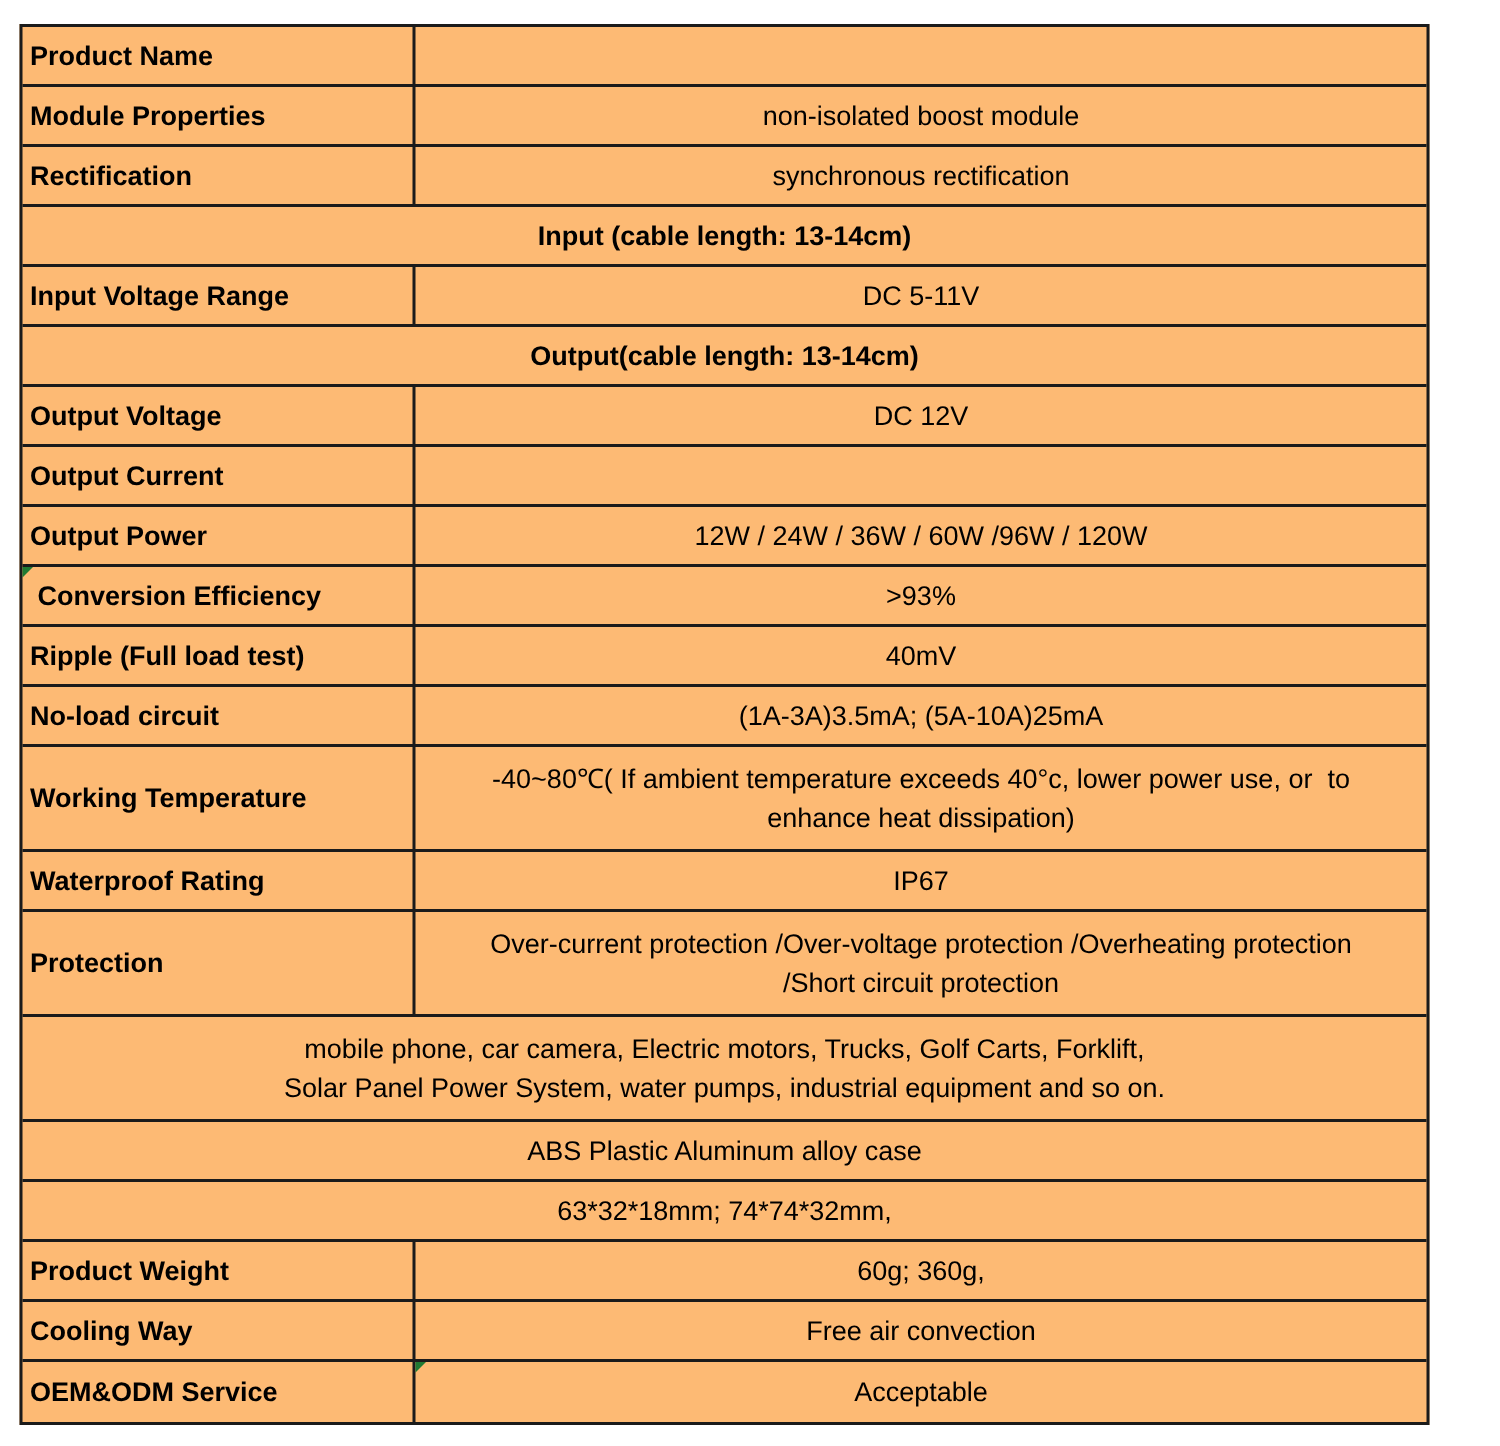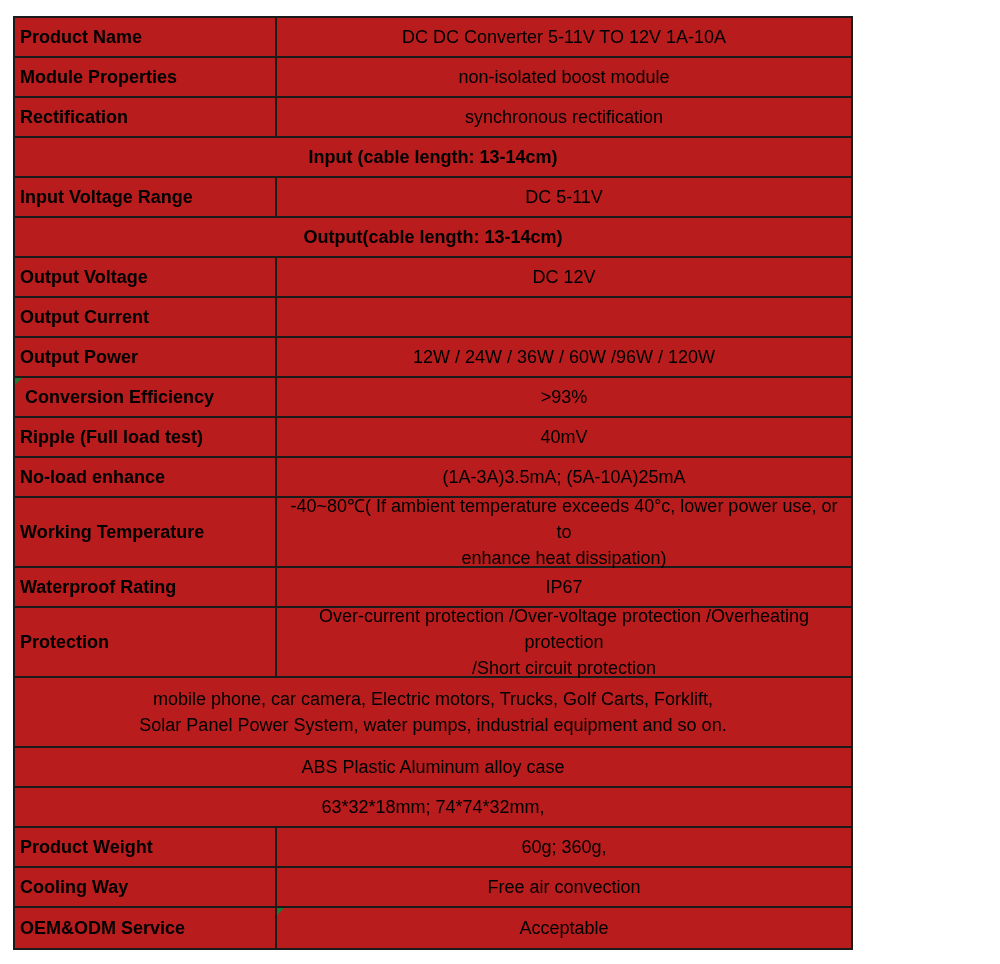--- a/index.html
+++ b/index.html
@@ -12,23 +12,23 @@
     position: relative;
     width: 1000px;
     height: 964px;
     background: #ffffff;
     overflow: hidden;
   }
   .spec-table {
     position: absolute;
     left: 13px;
     top: 16px;
-    width: 840px;
+    width: 940px;
     border: 2px solid #1b1b1b;
-    background: #b91c1c;
+    background: #fdba74;
   }
   .row {
     display: flex;
     height: 40px;
     border-bottom: 2px solid #1b1b1b;
     font-size: 18px;
     line-height: 26px;
   }
   .row:last-child { border-bottom: none; }
   .row.tall { height: 70px; }
@@ -70,24 +70,20 @@
 </head>
 <body>
 
 <div class="page">
   <div class="spec-table" id="spec-table">
   <div class="row">
     <div class="cell label">
       
       <span class="txt label-text">Product Name</span>
     </div>
-    <div class="cell value">
-      
-      <span class="txt value-text">DC DC Converter 5-11V TO 12V 1A-10A</span>
-    </div>
   </div>
 
   <div class="row">
     <div class="cell label">
       
       <span class="txt label-text">Module Properties</span>
     </div>
     <div class="cell value">
       
       <span class="txt value-text">non-isolated boost module</span>
@@ -175,21 +171,21 @@
     </div>
     <div class="cell value">
       
       <span class="txt value-text">40mV</span>
     </div>
   </div>
 
   <div class="row">
     <div class="cell label">
       
-      <span class="txt label-text">No-load enhance</span>
+      <span class="txt label-text">No-load circuit</span>
     </div>
     <div class="cell value">
       
       <span class="txt value-text">(1A-3A)3.5mA; (5A-10A)25mA</span>
     </div>
   </div>
 
   <div class="row tall">
     <div class="cell label">
       

